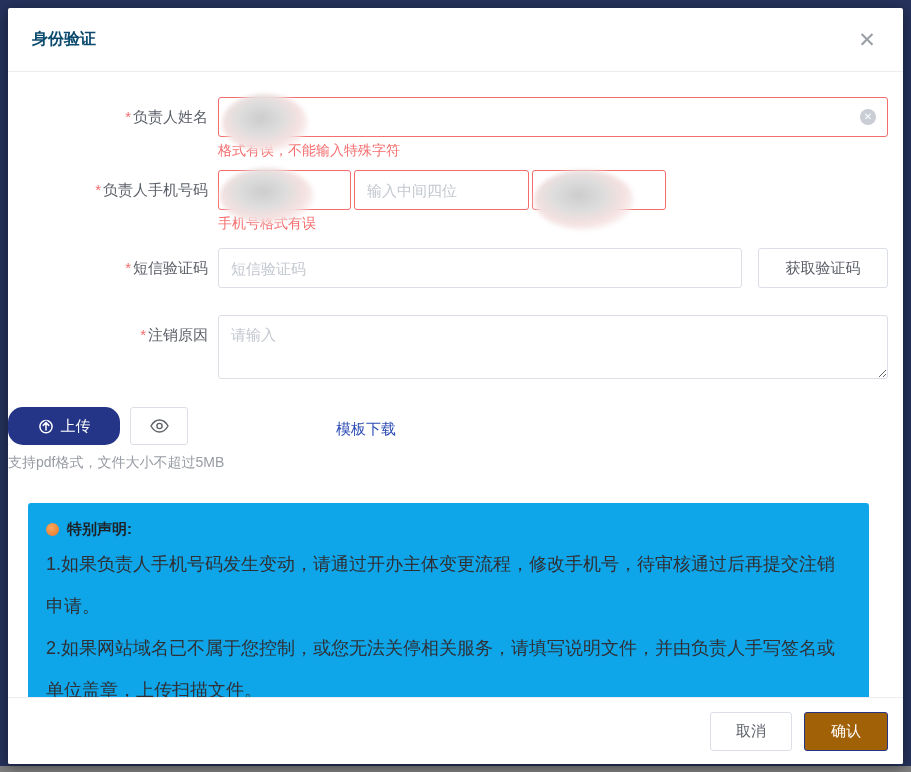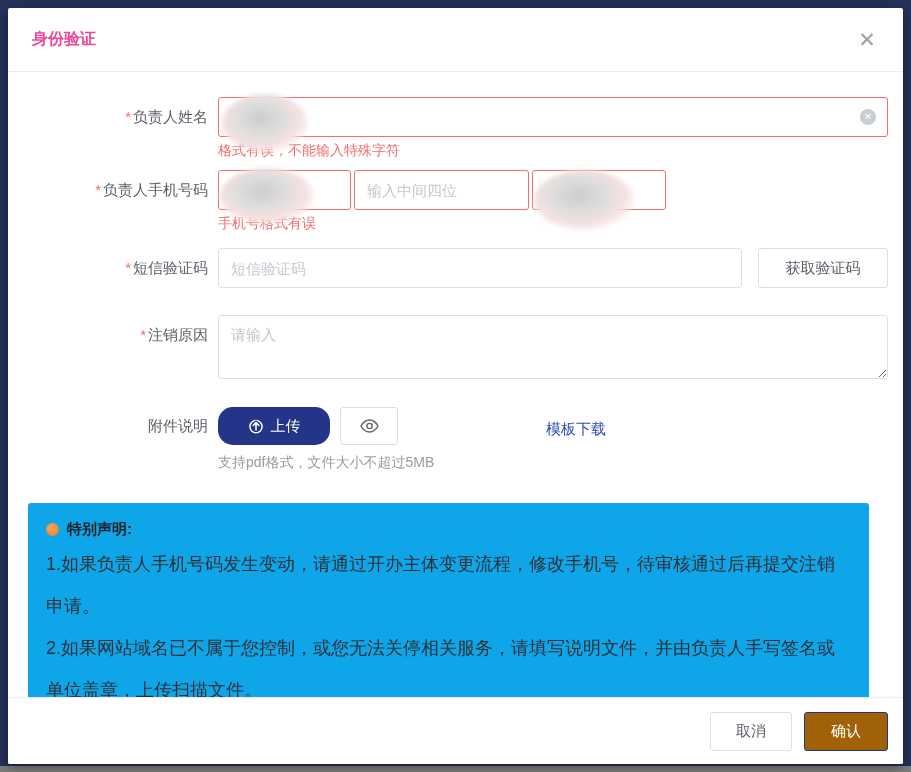--- a/index.html
+++ b/index.html
@@ -14,21 +14,21 @@
   .modal {
     position:absolute; left:8px; top:8px; width:895px; height:756px;
     background:#ffffff; border-radius:2px;
     box-shadow:0 3px 14px rgba(0,0,0,.45);
   }
   
   .modal-header {
     height:64px; padding:0 24px; display:flex; align-items:center; justify-content:space-between;
     border-bottom:1px solid #ebedf0;
   }
-  .modal-title { font-size:16px; font-weight:600; color:#ec4899; }
+  .modal-title { font-size:16px; font-weight:600; color:#0c4a6e; }
   .close-btn { width:24px; height:24px; display:flex; align-items:center; justify-content:center;
     cursor:pointer; color:#9aa0a6; font-size:21px; line-height:1; font-weight:300; }
 
   
   .modal-body { padding:25px 15px 8px 0; }
   .row { display:flex; align-items:flex-start; }
   .row .label {
     width:210px; flex:none; text-align:right; padding-right:10px;
     font-size:15px; color:#5a5e66; line-height:40px; white-space:nowrap;
   }
@@ -155,21 +155,20 @@
     </div>
 
     <div class="row" style="margin-top:27px;">
       <div class="label"><span class="req">*</span><span>注销原因</span></div>
       <div class="field">
         <textarea class="txt" placeholder="请输入" style=""></textarea>
       </div>
     </div>
 
     <div class="row upload-row" style="margin-top:24px;">
-      <div class="label"><span>附件说明</span></div>
       <div class="field">
         <button class="upload-btn">
           <span>
             <svg width="16" height="16" viewBox="0 0 16 16" fill="none" stroke="#ffffff" stroke-width="1.5" stroke-linecap="round">
               <circle cx="8" cy="8.6" r="6.1"></circle>
               <path d="M8 12 V4.6" stroke="#243587" stroke-width="4"></path>
               <path d="M8 12 V4.8 M5.2 7.4 L8 4.6 L10.8 7.4"></path>
             </svg>
           </span>
           <span>上传</span>

